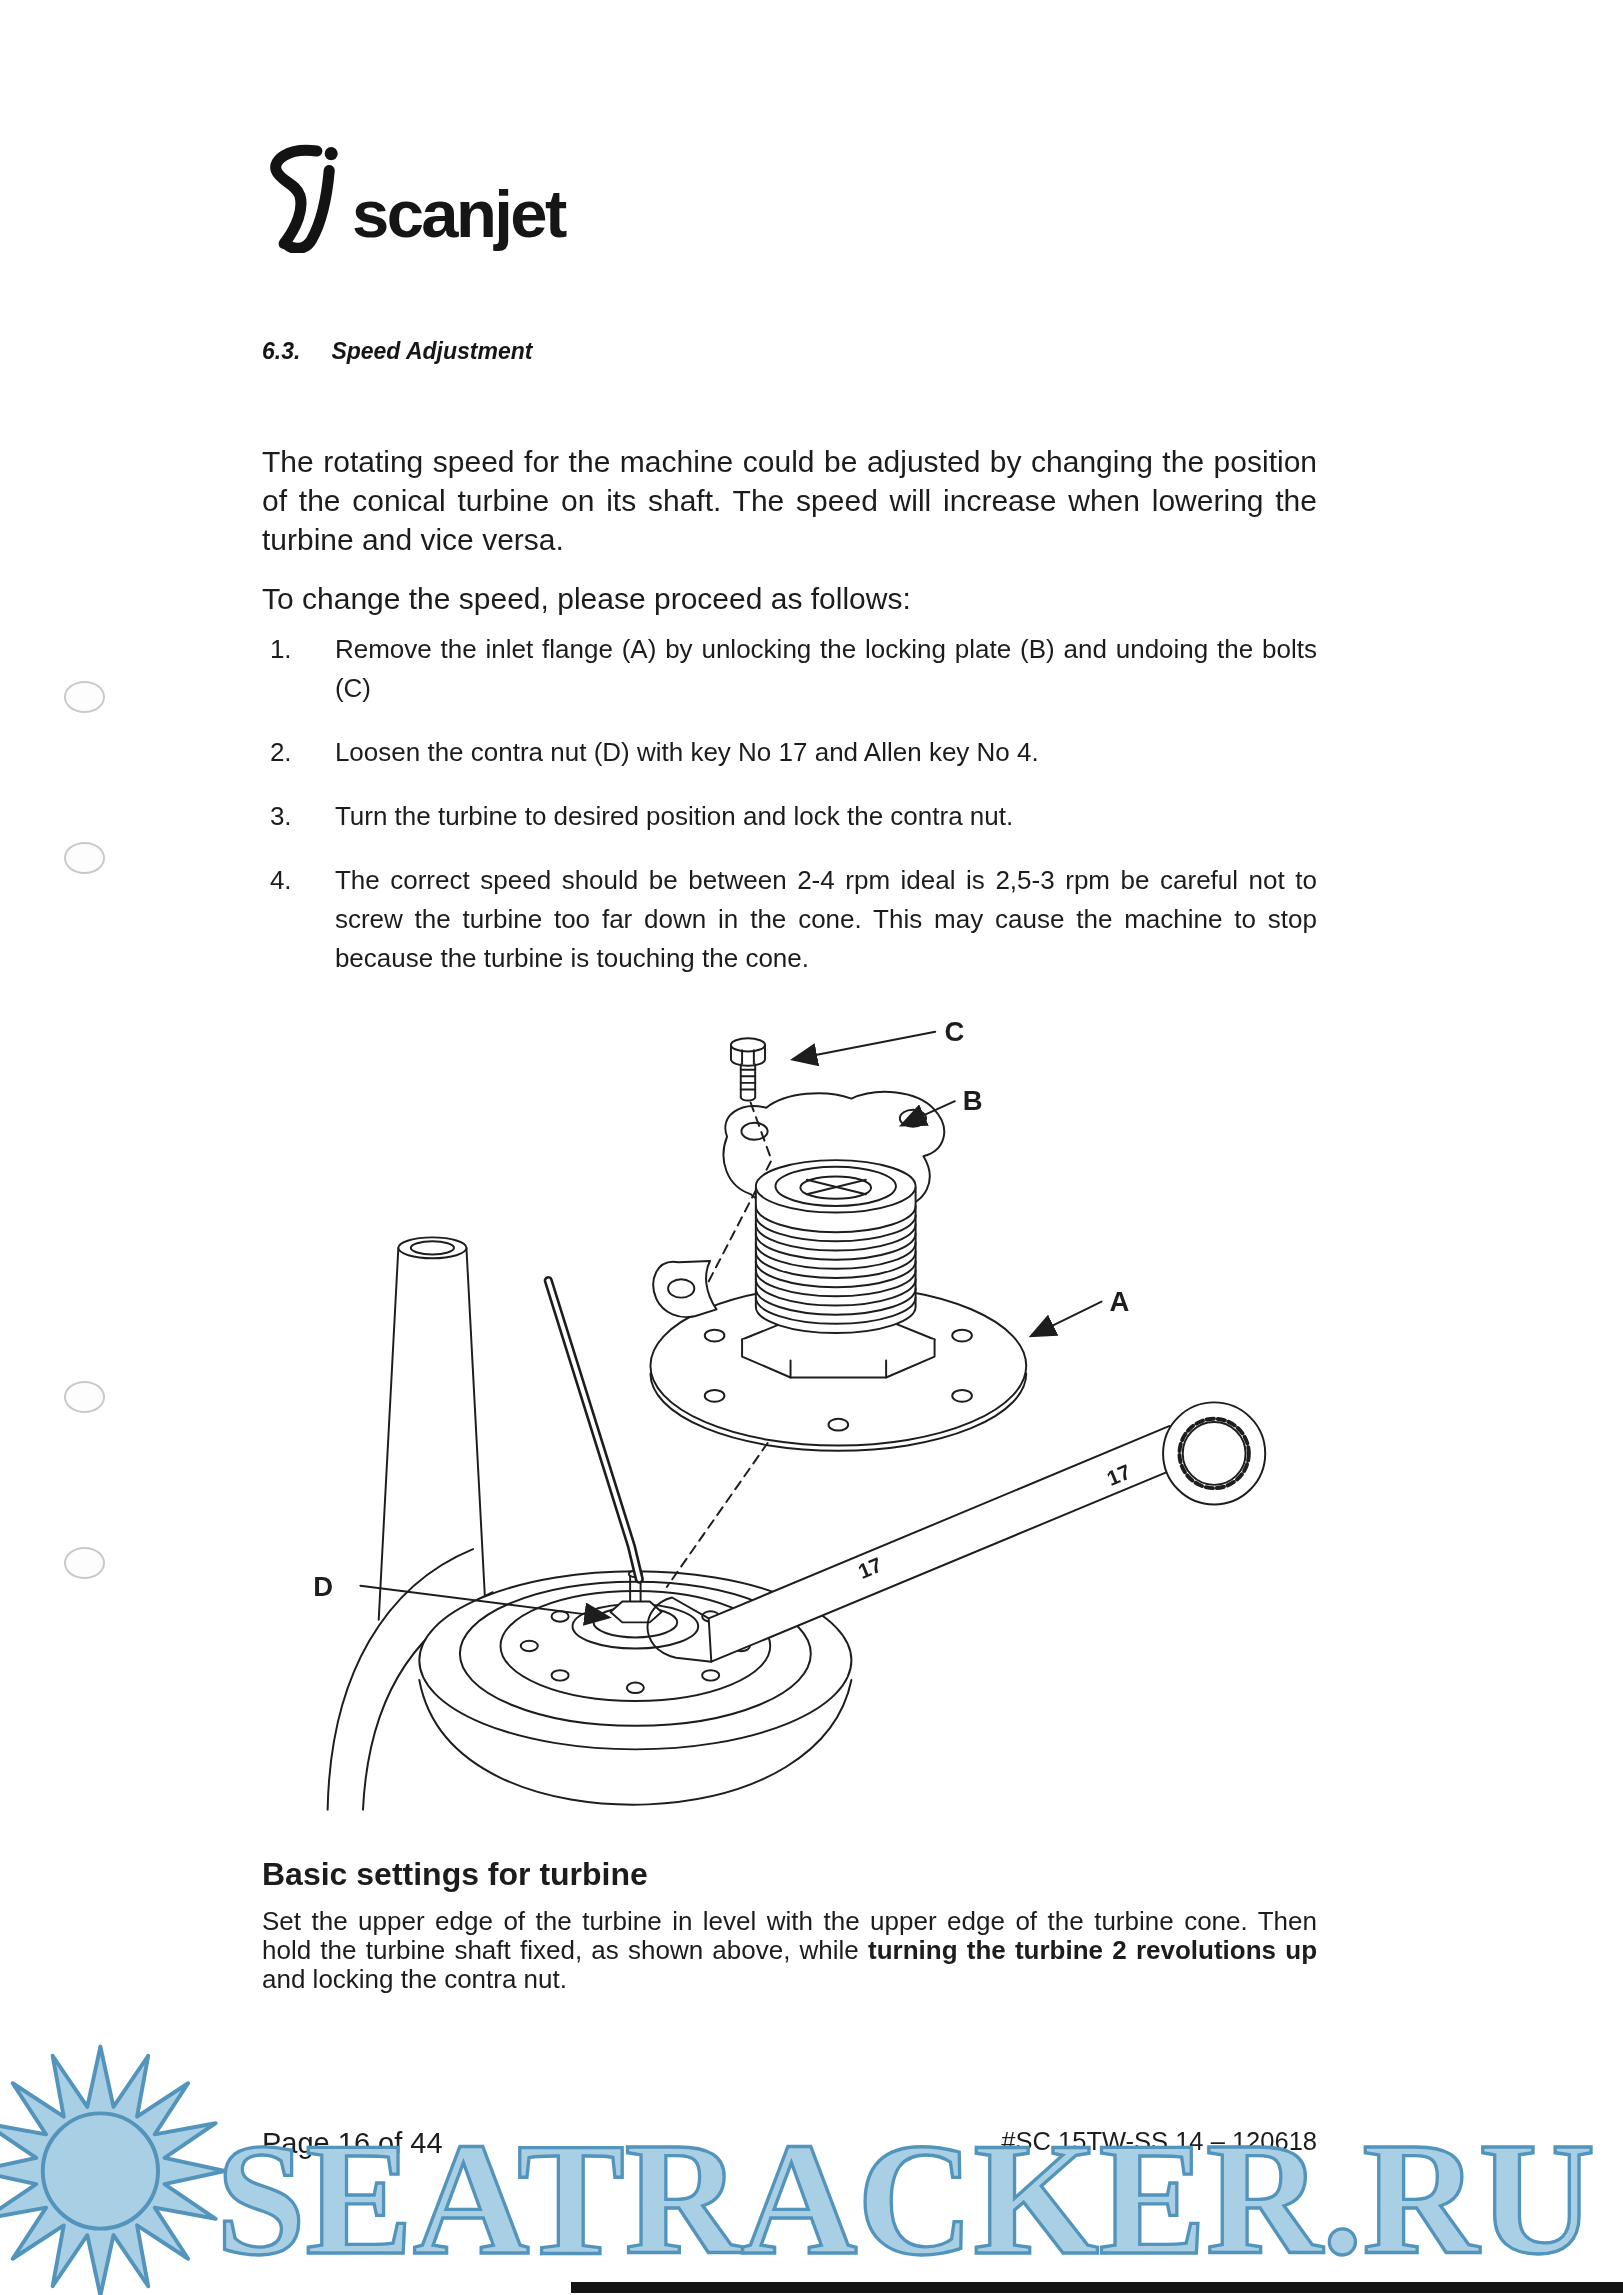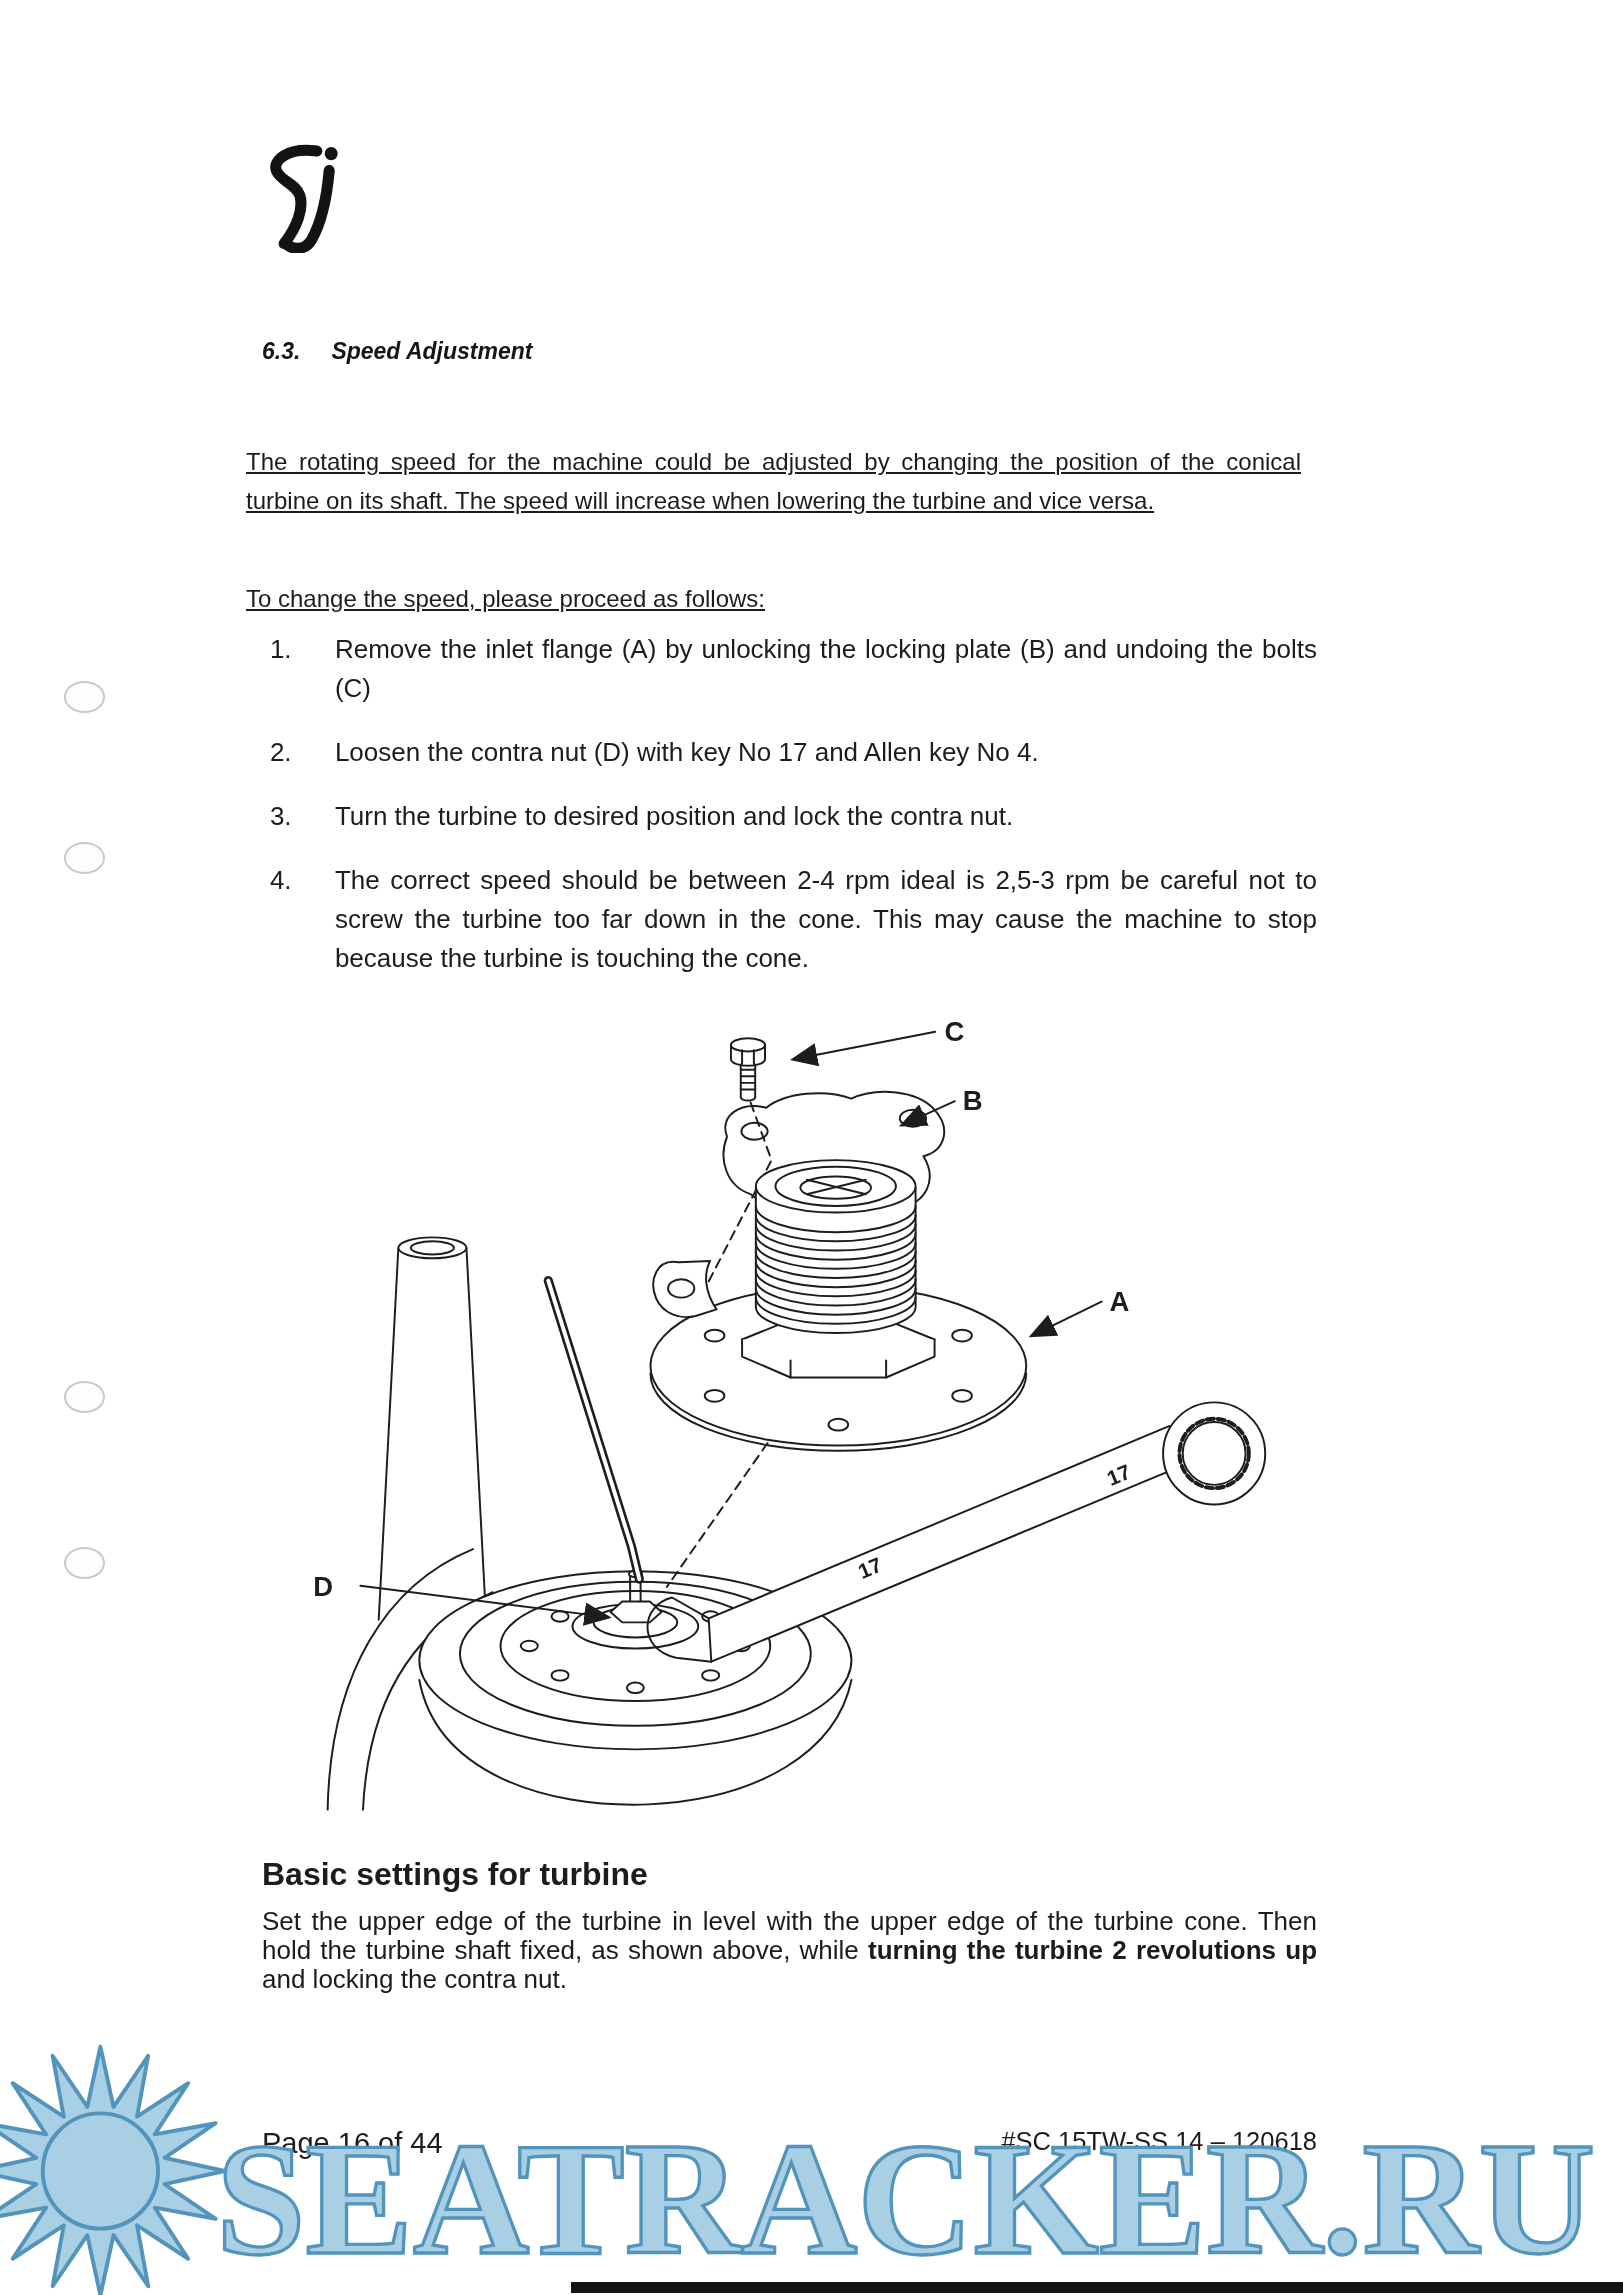--- a/index.html
+++ b/index.html
@@ -9,21 +9,21 @@
     font-family:"Liberation Sans",sans-serif;color:#1c1c1c;overflow:hidden;
   }
   .abs{position:absolute;}
   
   .logo{left:262px;top:143px;display:flex;align-items:flex-end;gap:13px;}
   .logo-text{font-size:67px;font-weight:bold;letter-spacing:-2.6px;line-height:1;padding-bottom:6.5px;color:#161616;}
   
   .heading{left:262px;top:338px;font-size:23px;font-weight:bold;font-style:italic;color:#161616;}
   .heading .num{margin-right:31px;}
   
-  .para{left:246px;width:1055px;font-size:24px;line-height:39px;text-align:justify;text-decoration:underline;}
+  .para{left:262px;width:1055px;font-size:30px;line-height:39px;text-align:justify;}
   .p1{top:442px;}
   .p2{top:579px;text-align:left;}
   .steps{left:262px;top:630px;width:1055px;}
   .step{display:flex;margin-bottom:25px;font-size:26px;line-height:39px;}
   .step-num{width:51px;flex:none;padding-left:7.9px;}
   .step-text{flex:1;text-align:justify;margin-left:14px;}
   .basic-h{left:262px;top:1856px;font-size:32px;font-weight:bold;}
   .basic-p{left:262px;top:1907px;width:1055px;font-size:26px;line-height:29px;text-align:justify;}
   .basic-p b{font-weight:bold;}
   
@@ -49,20 +49,21 @@
 <body>
 
 <div class="abs logo">
   <svg width="77" height="110" viewBox="0 0 118 168">
     <g fill="none" stroke="#131313" stroke-width="17" stroke-linecap="round">
       <path d="M84,12 C40,6 16,26 22,42 C28,58 52,62 58,80 C64,100 54,128 34,154"></path>
       <path d="M103,42 C100,76 92,120 76,148 C66,166 44,164 36,152"></path>
     </g>
     <circle cx="106" cy="16" r="10" fill="#131313"></circle>
   </svg>
+  <div class="logo-text">scanjet</div>
 </div>
 
 <div class="abs heading">
   <span class="num">6.3.</span><span>Speed Adjustment</span>
 </div>
 
 <div class="abs para p1">The rotating speed for the machine could be adjusted by changing the position of the conical turbine on its shaft. The speed will increase when lowering the turbine and vice versa.</div>
 <div class="abs para p2">To change the speed, please proceed as follows:</div>
 
 <div class="abs steps">

